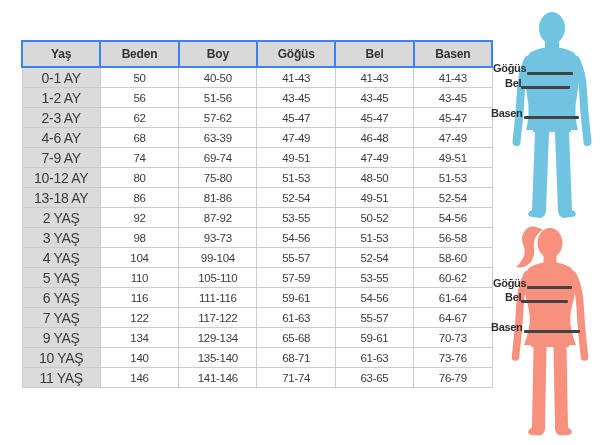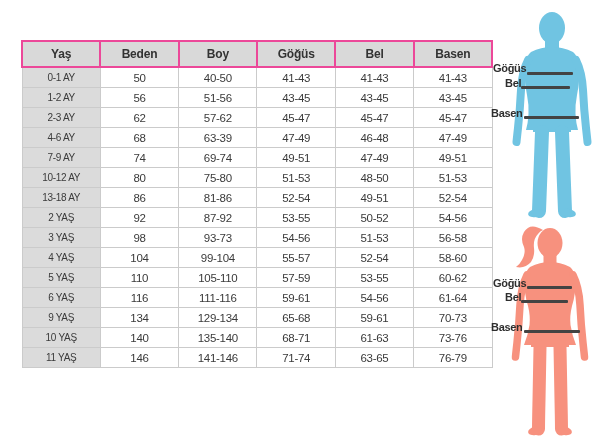--- a/index.html
+++ b/index.html
@@ -6,31 +6,31 @@
   body{
     width:600px;height:445px;position:relative;background:#ffffff;overflow:hidden;
     font-family:"Liberation Sans",sans-serif;color:#3a3a3a;
   }
   
   .size-table{
     position:absolute;left:21px;top:40px;width:472px;
     border-collapse:collapse;table-layout:fixed;
   }
   .size-table th{
-    height:24px;background:#d9d9d9;border:2px solid #ec4899;
+    height:24px;background:#d9d9d9;border:2px solid #3b82f6;
     font-size:12px;font-weight:bold;color:#333333;text-align:center;
     letter-spacing:-0.2px;padding:0;
   }
   .size-table td{
     height:19px;background:#ffffff;border:1px solid #cbcbcb;
     font-size:11.5px;text-align:center;vertical-align:middle;
     letter-spacing:-0.3px;padding:0;color:#3a3a3a;
   }
   .size-table td.agecol{
-    background:#dbdbdb;font-size:10px;
+    background:#dbdbdb;font-size:14px;
   }
   
   .figure-svg{position:absolute;}
   #boy-figure{left:497px;top:10px;width:110px;height:210px;}
   #girl-figure{left:495px;top:222px;width:110px;height:218px;}
   .measure-label{
     position:absolute;font-size:11px;font-weight:bold;color:#2e2e2e;
     letter-spacing:-0.3px;white-space:nowrap;z-index:3;
   }
   .measure-line{
@@ -140,20 +140,28 @@
         <td>53-55</td>
         <td>60-62</td>
       </tr>
       <tr>
         <td class="agecol">6 YAŞ</td>
         <td>116</td>
         <td>111-116</td>
         <td>59-61</td>
         <td>54-56</td>
         <td>61-64</td>
+      </tr>
+      <tr>
+        <td class="agecol">7 YAŞ</td>
+        <td>122</td>
+        <td>117-122</td>
+        <td>61-63</td>
+        <td>55-57</td>
+        <td>64-67</td>
       </tr>
       <tr>
         <td class="agecol">9 YAŞ</td>
         <td>134</td>
         <td>129-134</td>
         <td>65-68</td>
         <td>59-61</td>
         <td>70-73</td>
       </tr>
       <tr>

